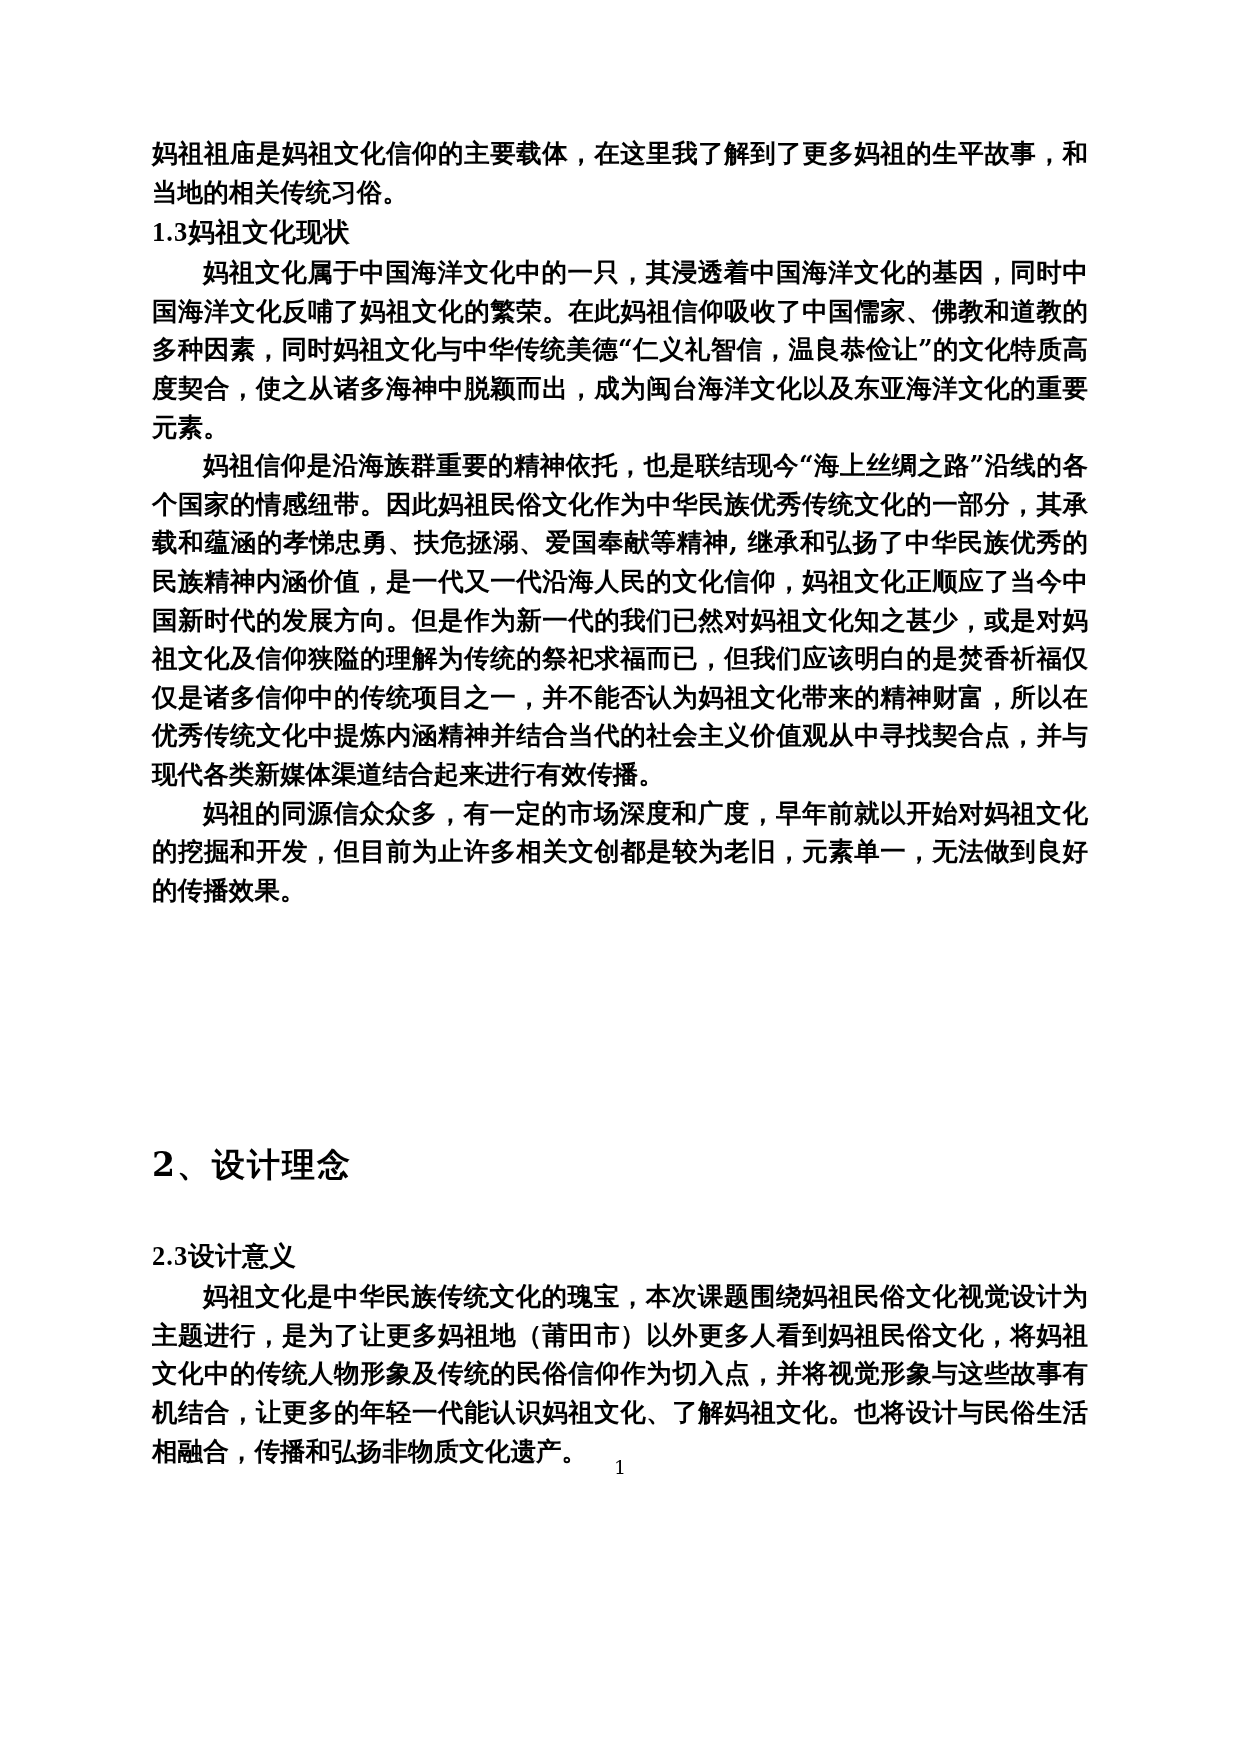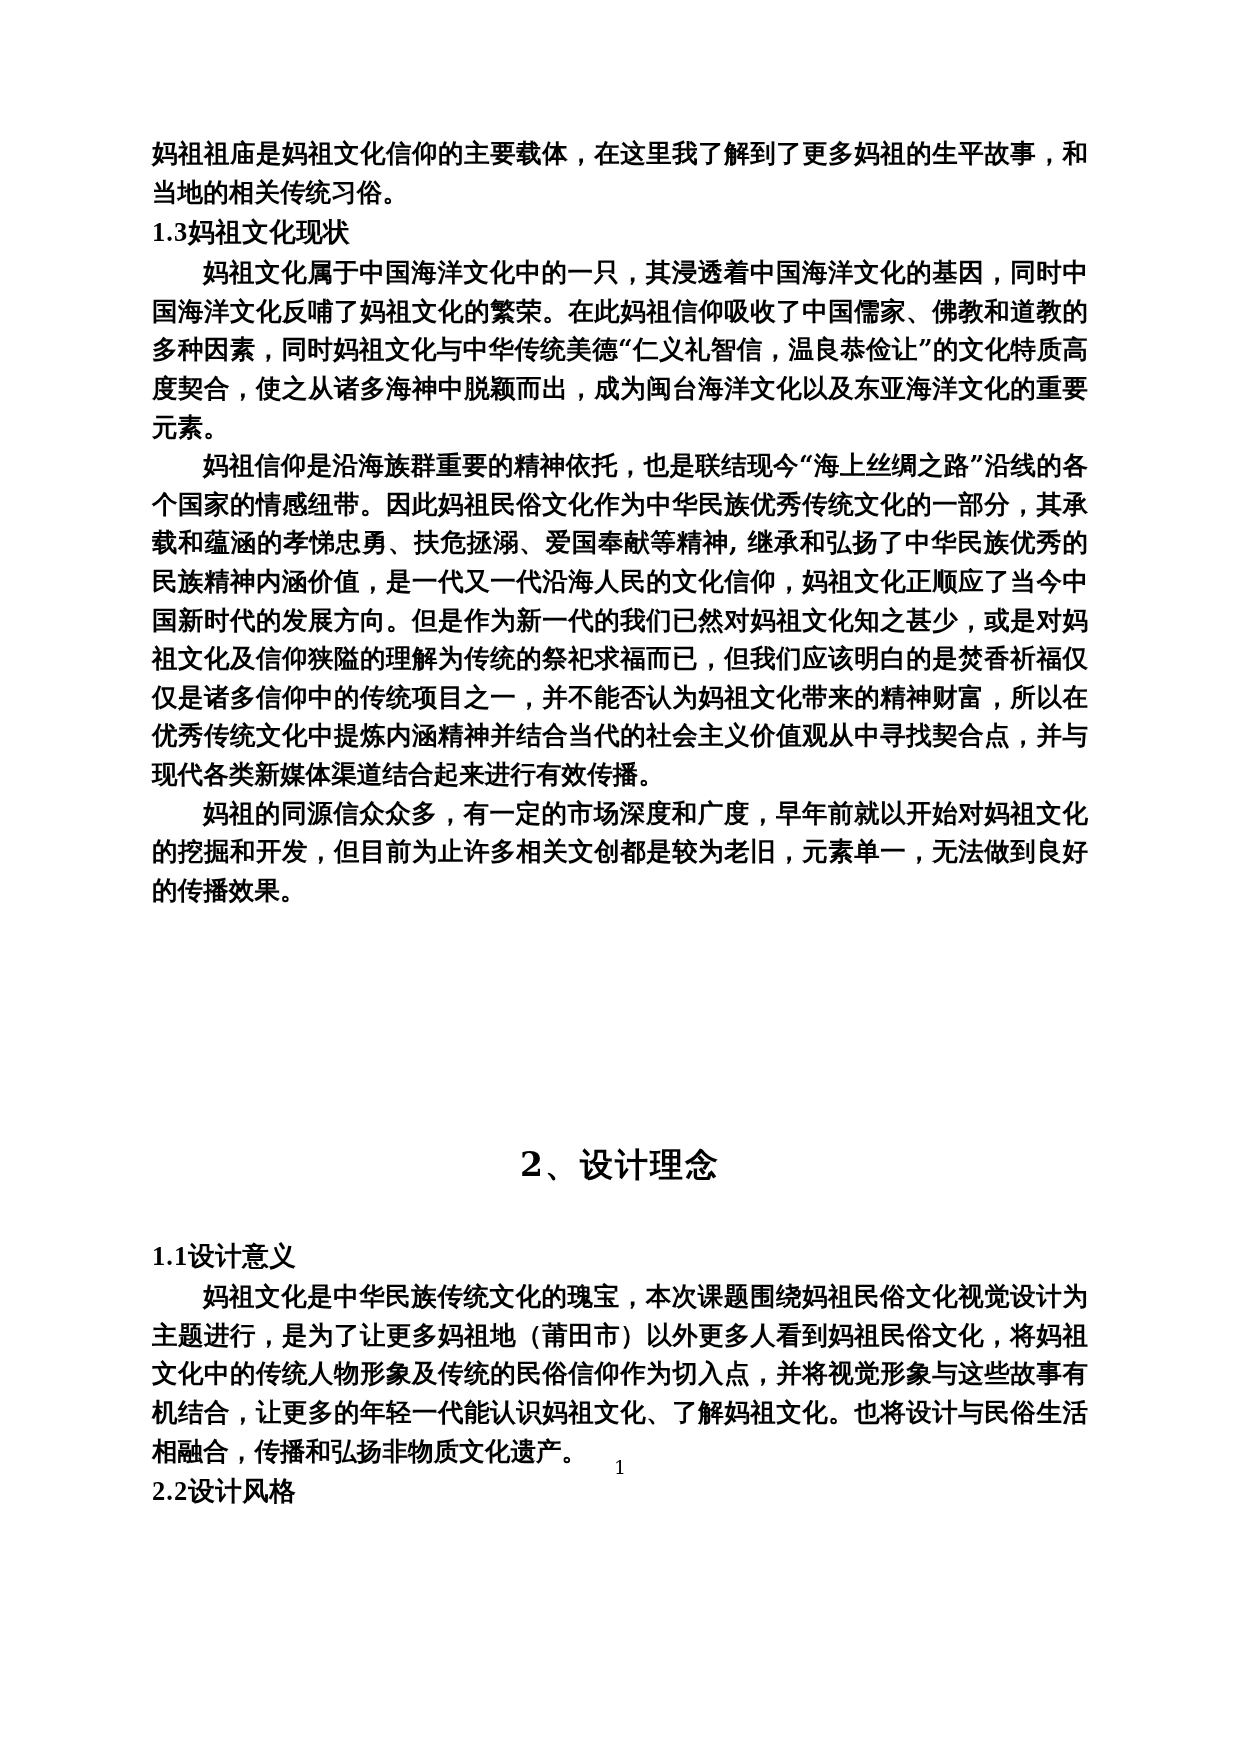--- a/index.html
+++ b/index.html
@@ -60,21 +60,20 @@
     font-family: Liberation Serif, serif;
     font-weight: bold;
     letter-spacing: 1px;
   }
 
   
   .h1 {
     font-size: 33px;
     line-height: 48px;
     font-weight: bold;
-    text-align: center;
     margin: 0;
     letter-spacing: 2px;
   }
 
   .spacer-big  { height: 232px; }
   .spacer-mid  { height: 46px; }
 
   .pagenum {
     position: absolute;
     left: 0;
@@ -104,24 +103,23 @@
     <p class="para indent"><span class="b">妈祖信仰是沿海族群重要的精神依托，也是联结现今“海上丝绸之路”沿线的各个国家的情感纽带。因此妈祖民俗文化作为中华民族优秀传统文化的一部分，其承载和蕴涵</span><span class="r">的孝悌忠勇、扶危拯溺、爱国奉献等精神, 继承和弘扬了中华民族优秀的民族精神内涵价值，</span><span class="b">是一代又一代沿海人民的文化信仰，</span><span class="r">妈祖文化正顺应了当今中国新时代的发展方向。但是作为新一代的我们已然对妈祖文化知之甚少，或是对妈祖文化及信仰狭隘的理解为传统的祭祀求福而已，但我们应该明白的是焚香祈福仅仅是诸多信仰中的传统项目之一，并不能否认为妈祖文化带来的精神财富，所以在优秀传统文化中提炼内涵精神并结合当代的社会主义价值观从中寻找契合点，并与现代各类新媒体渠道结合起来进行有效传播。</span></p>
 
     <p class="para indent"><span class="b">妈祖的同源信众众多，有一定的市场深度和广度，早年前就以开始对妈祖文化的挖掘和开发，但目前为止许多相关文创都是较为老旧，元素单一，无法做到良好的传播效果。</span></p>
 
     <div class="spacer-big"></div>
 
     <h1 class="h1">2、设计理念</h1>
 
     <div class="spacer-mid"></div>
 
-    <h2 class="h2"><span class="num">1.1</span><span>设计意义</span></h2>
+    <h2 class="h2"><span class="num">2.3</span><span>设计意义</span></h2>
 
     <p class="para indent"><span class="b">妈祖文化是中华民族传统文化的瑰宝，本次课题围绕妈祖民俗文化视觉设计为主题进行，是为了让更多妈祖地（莆田市）以外更多人看到妈祖民俗文化，</span><span class="r">将妈祖文化中的传统人物形象及传统的民俗信仰作为切入点，并将视觉形象与这些故事有机结合，让更多的年轻一代能认识妈祖文化、了解妈祖文化。也将设计与民俗生活相融合，传播和弘扬非物质文化遗产。</span></p>
 
-    <h2 class="h2"><span class="num">2.2</span><span>设计风格</span></h2>
 
 
   </div>
 
   <div class="pagenum">1</div>
 
 </div>
 
 </body></html>

